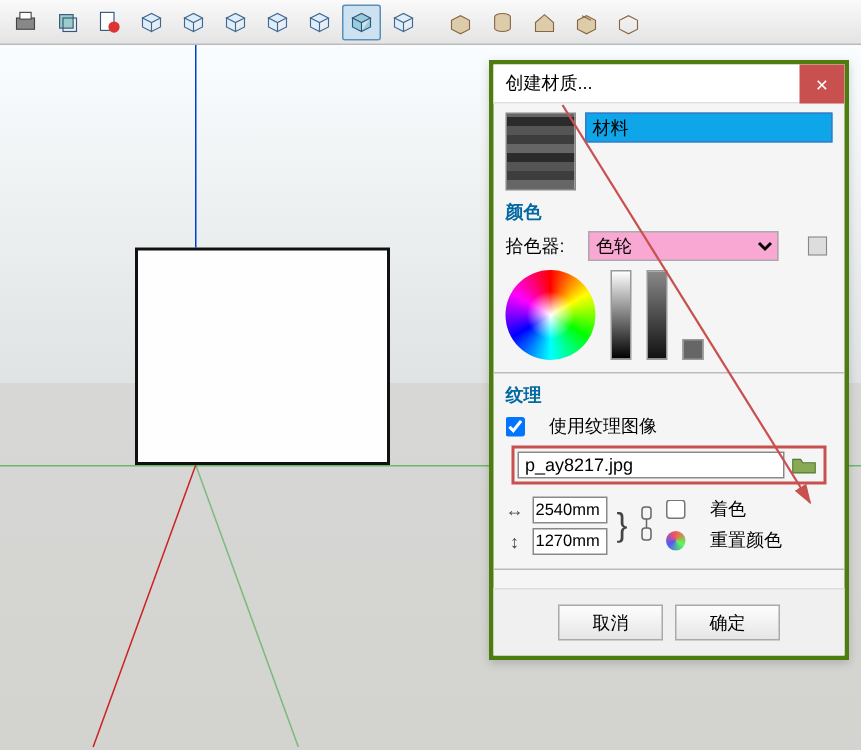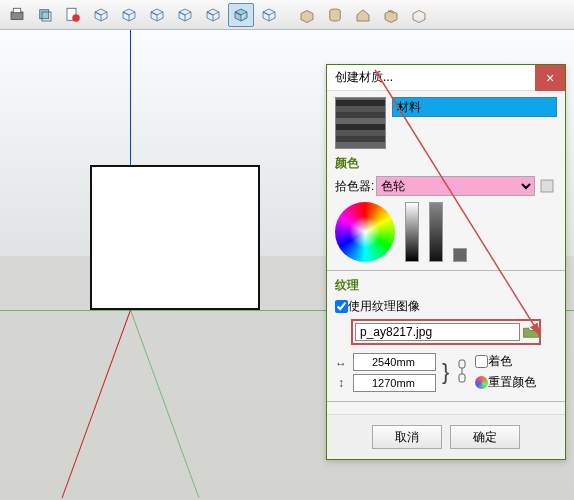--- a/index.html
+++ b/index.html
@@ -7,45 +7,45 @@
 .toolbar{height:30px;background:linear-gradient(#fafafa,#e4e4e4);border-bottom:1px solid #bbb;display:flex;align-items:center;padding:0 4px;gap:2px}
 .tbtn{width:26px;height:24px;border:1px solid transparent;border-radius:2px;display:flex;align-items:center;justify-content:center;cursor:pointer}
 .tbtn.active{border-color:#5a8fb8;background:#cde2f0}
 .tbtn svg{width:18px;height:18px}
 .viewport{position:absolute;top:30px;left:0;right:0;bottom:0;background:linear-gradient(#fafdff 0,#e0e3e3 48%,#d7d7d5 48%,#d3d3d0 100%)}
 .axis-blue{position:absolute;left:130px;top:0;width:1px;height:180px;background:#0040cc}
 .axis-green{position:absolute;top:280px;left:0;right:0;height:1px;background:linear-gradient(90deg,rgba(40,160,40,.6),rgba(40,160,40,.6))}
 .axis-red{position:absolute;left:130px;top:280px;width:1px;height:200px;background:#cc2222;transform-origin:top;transform:rotate(20deg)}
 .axis-green2{position:absolute;left:130px;top:280px;width:1px;height:200px;background:rgba(40,160,40,.5);transform-origin:top;transform:rotate(-20deg)}
 .rect{position:absolute;left:90px;top:135px;width:170px;height:145px;background:#fefefe;border:2px solid #111}
-.dialog{position:absolute;right:8px;top:64px;width:240px;background:#f5f5f5;border:1px solid #4d7c0f;box-shadow:0 2px 6px rgba(0,0,0,.18)}
+.dialog{position:absolute;right:8px;top:40px;width:240px;background:#f5f5f5;border:3px solid #4d7c0f;box-shadow:0 2px 6px rgba(0,0,0,.18)}
 .dlg-title{height:26px;background:#fff;display:flex;align-items:center;justify-content:space-between;padding-left:8px;border-bottom:1px solid #ddd}
 .closebtn{width:30px;height:26px;background:#c8504f;color:#fff;display:flex;align-items:center;justify-content:center;font-size:14px;cursor:pointer}
 .dlg-body{padding:6px 8px}
 .preview-row{display:flex;gap:6px;margin-bottom:6px}
 .preview{width:64px;height:52px;border:1px solid #888;background:repeating-linear-gradient(0deg,#666 0,#666 6px,#3d3d3d 6px,#3d3d3d 12px,#555 12px,#555 18px,#2b2b2b 18px,#2b2b2b 24px)}
 .name-input{flex:1;height:20px;border:1px solid #3a7bc8;padding:0 4px;background:#0ea5e9}
-.sec-label{font-weight:bold;margin:6px 0 4px;color:#4d7c0f}
-.picker-row{display:flex;align-items:center;gap:2px;margin-bottom:6px}
+.sec-label{font-weight:bold;margin:6px 0 4px;color:#0369a1}
+.picker-row{display:flex;align-items:center;gap:16px;margin-bottom:6px}
 .picker-row select{flex:1;height:20px;border:1px solid #aaa;background:#f9a8d4}
 .color-area{display:flex;gap:10px;align-items:center;margin-bottom:8px}
 .wheel{width:60px;height:60px;border-radius:50%;background:conic-gradient(red,#ff0,#0f0,#0ff,#00f,#f0f,red);position:relative}
 .wheel::after{content:"";position:absolute;inset:14px;border-radius:50%;background:radial-gradient(#fff,transparent 70%)}
 .grad{width:14px;height:60px;background:linear-gradient(#fff,#000);border:1px solid #999}
 .grad2{width:14px;height:60px;background:linear-gradient(#888,#111);border:1px solid #999}
 .sample{width:14px;height:14px;border:1px solid #999;background:#666;align-self:flex-end}
 .divider{height:1px;background:#bbb;margin:6px -8px}
-.chk-row{display:flex;align-items:center;gap:0;margin:4px 0}
+.chk-row{display:flex;align-items:center;gap:16px;margin:4px 0}
 .chk-row input[type=checkbox]{width:13px;height:13px}
-.tex-file{display:flex;align-items:center;gap:2px;margin:4px 16px;padding:2px;border:2px solid #c8504f}
+.tex-file{display:flex;align-items:center;gap:2px;margin:4px 4px;padding:2px;border:2px solid #c8504f}
 .tex-file input{flex:1;height:18px;border:1px solid #888;padding:0 4px;background:#fff}
 .browse{width:22px;height:18px;display:flex;align-items:center;justify-content:center;cursor:pointer}
 .dim-row{display:flex;align-items:center;gap:6px;margin:3px 0}
 .dim-ico{width:12px;color:#444;text-align:center}
-.dim-input{width:83px;height:18px;border:1px solid #888;padding:0 18px;background:#fff;font-size:11px}
+.dim-input{width:50px;height:18px;border:1px solid #888;padding:0 1px;background:#fff;font-size:11px}
 .brace{font-size:22px;color:#444;line-height:18px}
 .opacity-row{display:flex;align-items:center;gap:6px;margin:4px 0}
 .slider{flex:1;height:4px;background:#ccc;position:relative;border:1px solid #999}
 .slider-thumb{position:absolute;right:0;top:-5px;width:8px;height:14px;background:#eee;border:1px solid #666}
 .spin{width:40px;height:18px;border:1px solid #888;background:#fff;text-align:center;font-size:11px}
 .btn-row{display:flex;justify-content:center;gap:8px;padding:10px 0;background:#f0f0f0;border-top:1px solid #ddd}
 .dlg-btn{width:70px;height:24px;border:1px solid #aaa;background:linear-gradient(#fdfdfd,#e6e6e6);cursor:pointer}
 .arrow-line{position:absolute;pointer-events:none;z-index:5}
 </style>
 </head>

